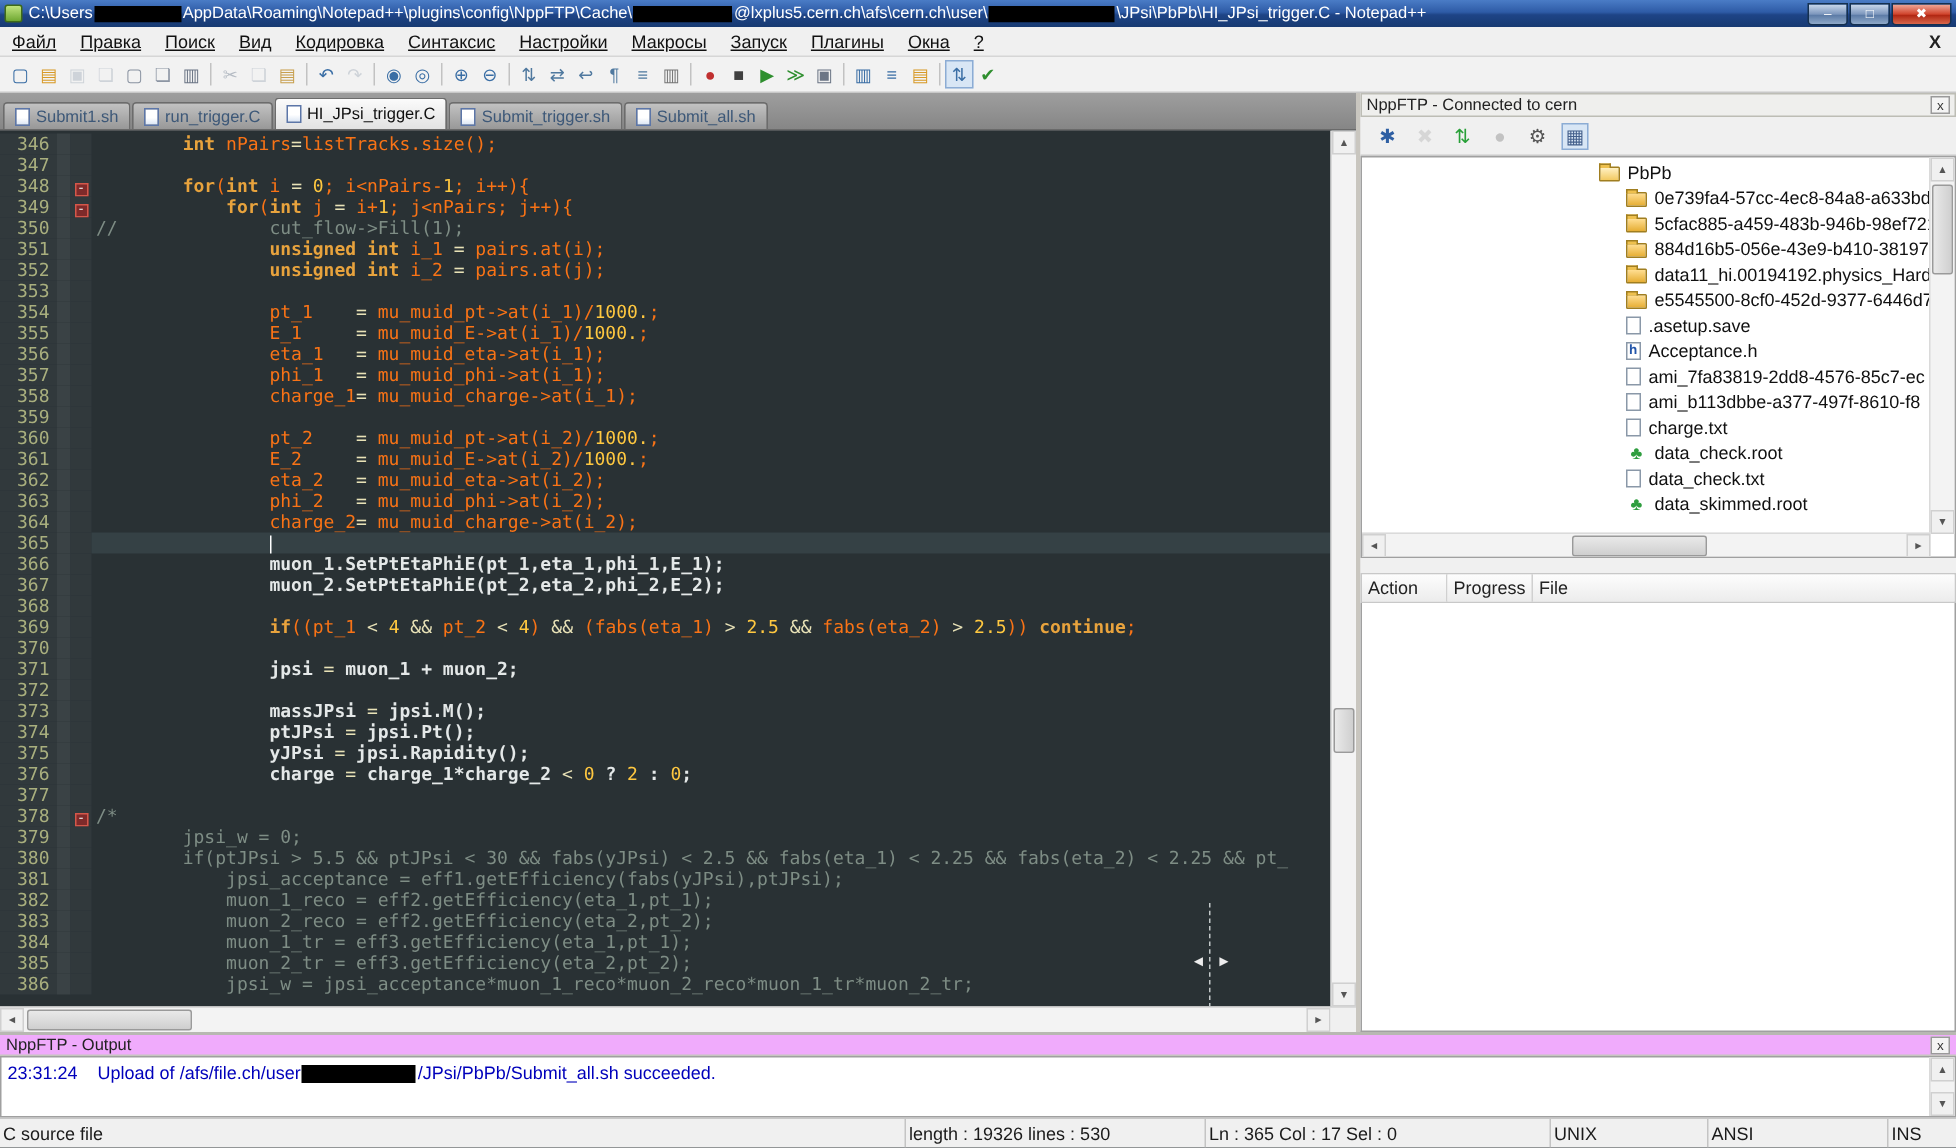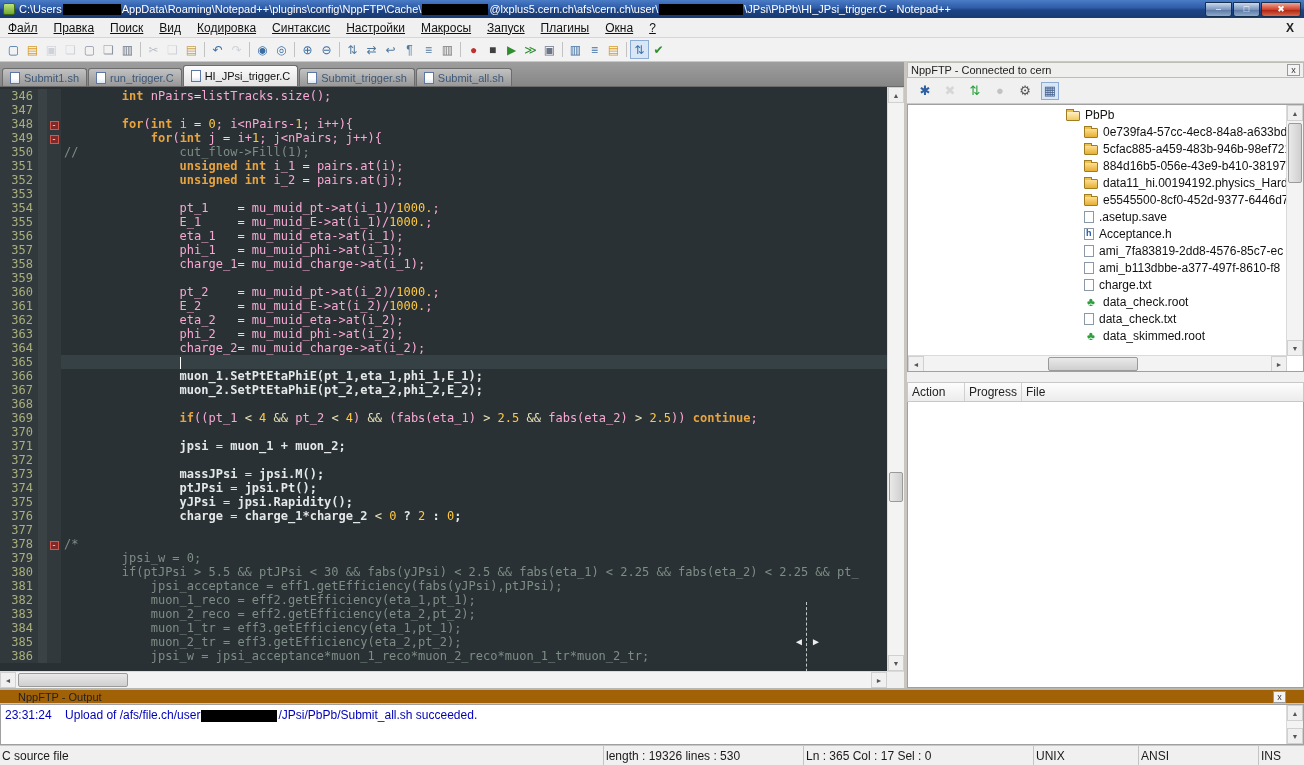--- a/index.html
+++ b/index.html
@@ -60,21 +60,21 @@
   .code-line { display:flex; height:14px; }
   .ln-num { width:38px; flex:none; text-align:right; padding-right:5px; color:#A9AF7E; background:#31393C; }
   .ln-mark { width:9px; flex:none; background:#3A4245; }
   .ln-fold { width:14px; flex:none; background:#31393C; text-align:center; }
   .fold-box { display:inline-block; width:9px; height:9px; margin-top:2px; background:#7E2A2A;
     border:1px solid #D4574A; color:#ECECEC; font-size:9px; line-height:7px; }
   .fold-box::before { content:"-"; }
   .ln-text { flex:1; white-space:pre; padding-left:3px; }
   .code-line.current .ln-text { background:#354145; }
   .caret { display:inline-block; width:1px; height:12px; background:#FFFFFF; vertical-align:text-bottom; }
-  .tk-p { color:#f9a8d4; }
+  .tk-p { color:#f97316; }
   .tk-b { color:#E4E8E8; font-weight:bold; }
   .tk-k { color:#E8A33D; font-weight:bold; }
   .tk-n { color:#FFC840; }
   .tk-o { color:#E8E2B7; }
   .tk-c { color:#7E8D85; }
 
   .resize-cursor { position:absolute; left:806px; top:515px; width:1px; height:80px;
     border-left:1px dashed #C2C8C8; z-index:5; }
   .resize-cursor::before { content:"◄"; position:absolute; left:-13px; top:34px; color:#EDEDED; font-size:10px; }
   .resize-cursor::after  { content:"►"; position:absolute; left:4px;  top:34px; color:#EDEDED; font-size:10px; }
@@ -121,21 +121,21 @@
   .ico-root::before { content:"♣"; }
   .mini-split { height:10px; flex:none; background:#F0F0F0; }
   .transfer-header { height:20px; flex:none; display:flex; background:#F4F4F4; border:1px solid #C8C8C8; }
   .th-cell { padding:2px 4px; font-size:12px; color:#222; border-right:1px solid #D0D0D0;
     background:linear-gradient(#FDFDFD,#ECECEC); }
   .th-cell:nth-child(1){ width:57px; } .th-cell:nth-child(2){ width:57px; } .th-cell:nth-child(3){ flex:1; border-right:none; }
   .transfer-body { flex:1; background:#FFF; border:1px solid #A0A0A0; border-top:none; }
 
   
   .output-caption { height:16px; flex:none; display:flex; align-items:center; font-size:11px; color:#222;
-    background:#a16207; border-top:2px solid #B8B8B2; border-bottom:1px solid #C6C6C0; padding:0 18px; }
+    background:#f0abfc; border-top:2px solid #B8B8B2; border-bottom:1px solid #C6C6C0; padding:0 4px; }
   .output-body { height:41px; flex:none; position:relative; background:#FFF; border:1px solid #A0A0A0;
     padding:3px 20px 0 4px; }
   #output-line { font-size:12px; color:#0000BB; white-space:pre; }
 
   
   .statusbar { height:20px; flex:none; background:#F0F0F0; border-top:1px solid #C8C8C8;
     display:flex; align-items:center; font-size:12px; color:#1A1A1A; }
   .sb-seg { height:100%; display:flex; align-items:center; padding-left:2px; border-left:1px solid #C4C4C4;
     white-space:nowrap; overflow:hidden; }
   .sb-seg:first-child { border-left:none; }

